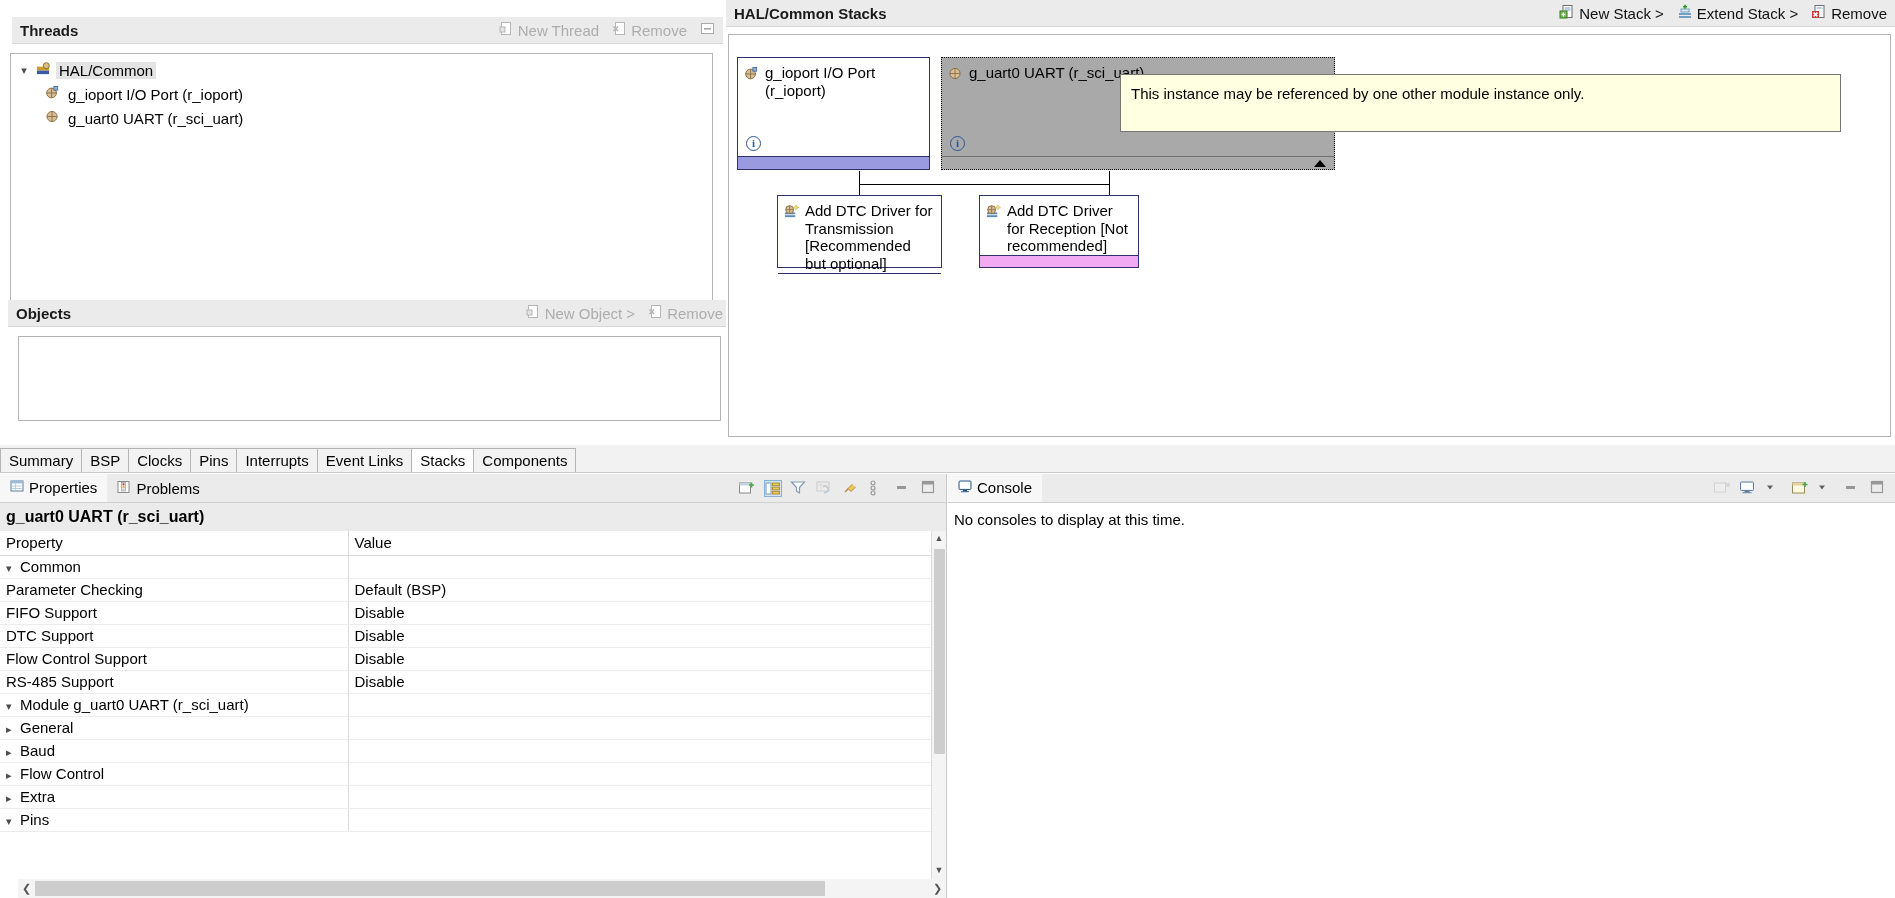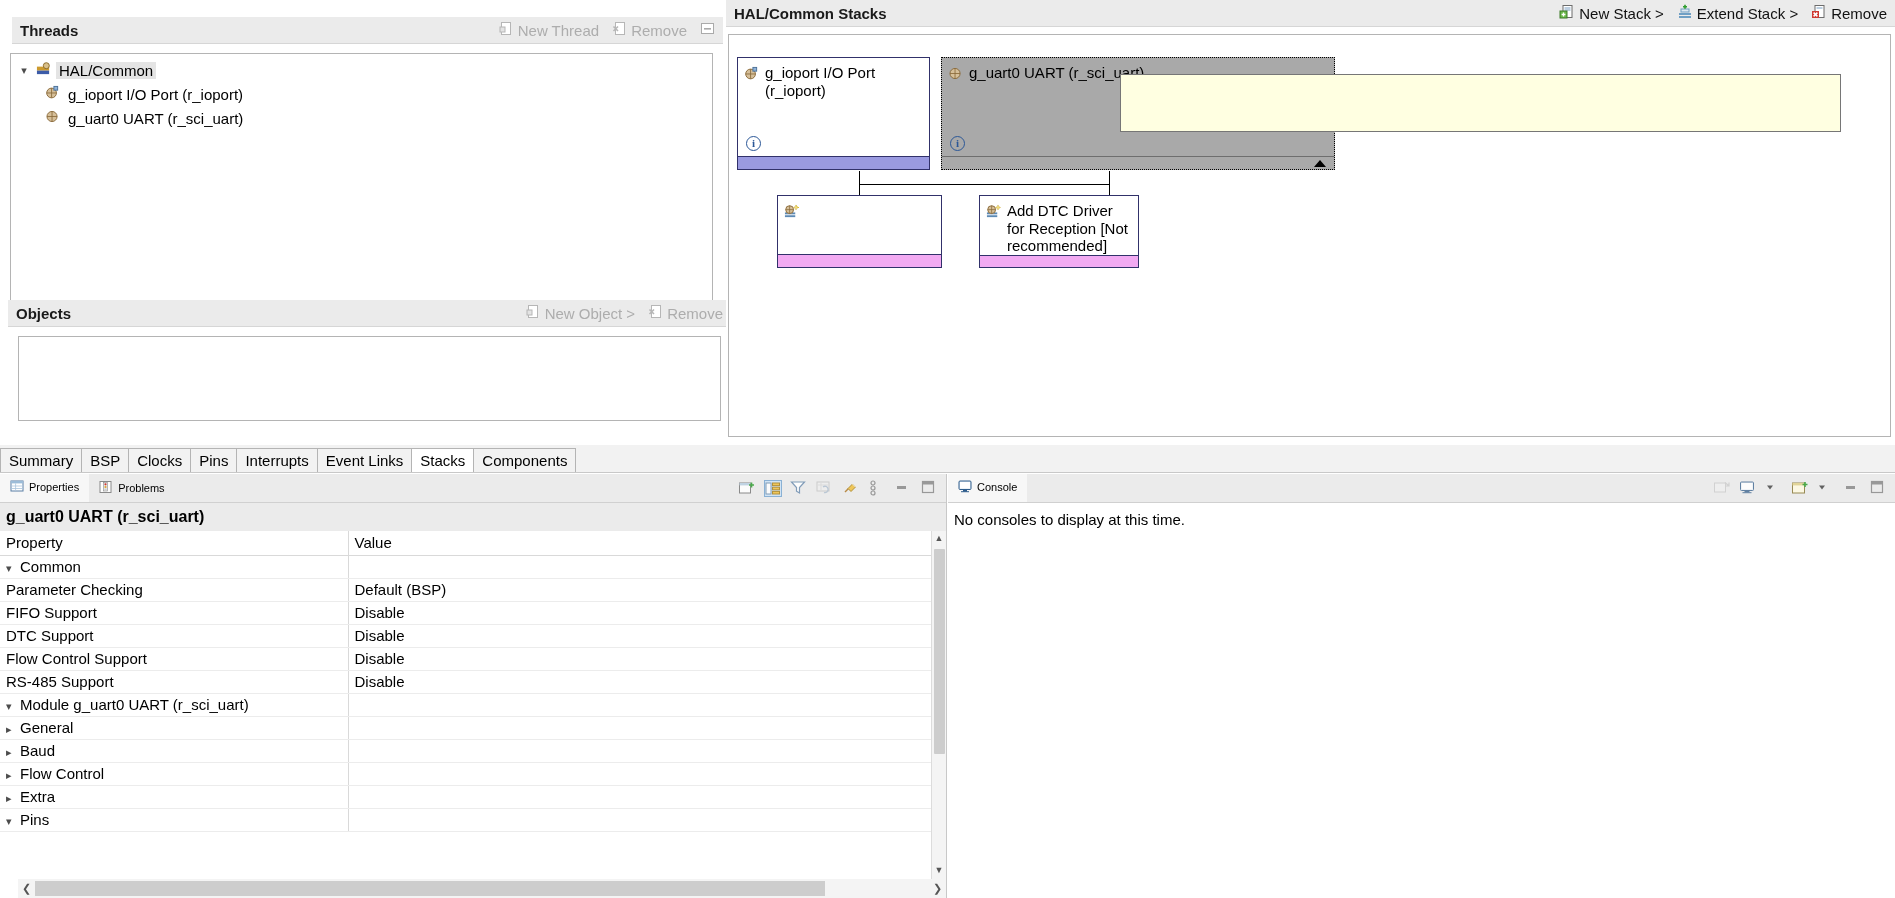--- a/index.html
+++ b/index.html
@@ -122,21 +122,21 @@
   }
   #console-view {
     position: absolute; left: 948px; top: 474px; width: 947px; height: 424px;
     background: #ffffff;
   }
   .view-tabbar {
     height: 29px; background: #ebebeb; display: flex; align-items: stretch;
     border-bottom: 1px solid #d0d0d0;
   }
   .view-tab {
-    display: flex; align-items: center; gap: 5px; padding: 0 10px; font-size: 11px;
+    display: flex; align-items: center; gap: 5px; padding: 0 10px; font-size: 15px;
   }
   .view-tab.active { background: #f7f7f7; border-bottom: 2px solid #f7f7f7; }
   .view-toolbar { margin-left: auto; display: flex; align-items: center; gap: 8px; padding: 0 8px; }
   .tb-ico { width: 18px; height: 17px; position: relative; opacity: .85; }
   .tb-ico.sel { background: #cde3f7; border: 1px solid #7aa8d0; }
   .tb-ico.dimmed { opacity: .38; }
 
   #props-title {
     height: 28px; display: flex; align-items: center; padding: 0 6px;
     font-weight: bold; font-size: 16px; background: #ebebeb;
@@ -372,20 +372,21 @@
             <span class="mod-ico">
               <svg width="15" height="15" viewBox="0 0 16 16">
                 <rect x="1" y="9" width="11" height="2" fill="#5d8ab5"></rect>
                 <rect x="1" y="12" width="11" height="2" fill="#5d8ab5"></rect>
                 <circle cx="6" cy="6" r="4.2" fill="#d6bf99" stroke="#8a6a3a"></circle>
                 <path d="M6 1.8 L6 10.2 M1.8 6 L10.2 6" stroke="#8a6a3a" stroke-width=".8"></path>
                 <path d="M13 1.5 l1.1 2.2 2.2 0" stroke="#e8c72f" stroke-width="1.1" fill="none"></path>
                 <path d="M12.8 1 l.9 1.8 1.8 .9 -1.8 .9 -.9 1.8 -.9 -1.8 -1.8 -.9 1.8 -.9z" fill="#f2de7a" stroke="#c9a93a" stroke-width=".5"></path>
               </svg>
             </span>
+            <span>Add DTC Driver for Transmission [Recommended but optional]</span>
           </div>
         </div>
         <div class="bar" style="background:#f2aaf2;"></div>
       </div>
 
       <div class="stack-box" style="left:250px; top:160px; width:160px; height:73px;">
         <div class="body">
           <div class="box-title">
             <span class="mod-ico">
               <svg width="15" height="15" viewBox="0 0 16 16">
@@ -398,20 +399,21 @@
             </span>
             <span>Add DTC Driver for Reception [Not recommended]</span>
           </div>
         </div>
         <div class="bar" style="background:#f2aaf2;"></div>
       </div>
     </div>
   </div>
 
   <div id="stack-tooltip">
+    <div>This instance may be referenced by one other module instance only.</div>
   </div>
 
   <div id="cfg-tabs">
     <div class="cfg-tab">Summary</div>
     <div class="cfg-tab">BSP</div>
     <div class="cfg-tab">Clocks</div>
     <div class="cfg-tab">Pins</div>
     <div class="cfg-tab">Interrupts</div>
     <div class="cfg-tab">Event Links</div>
     <div class="cfg-tab active">Stacks</div>

